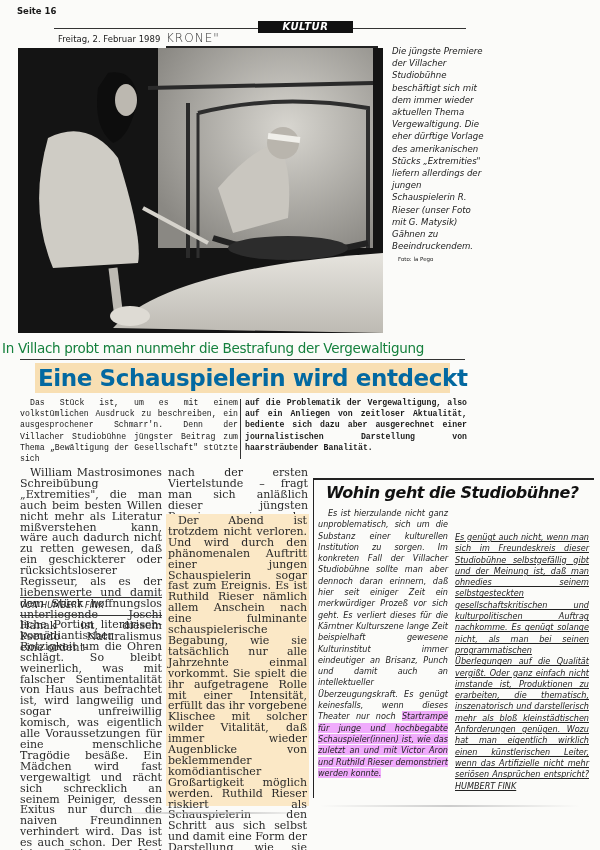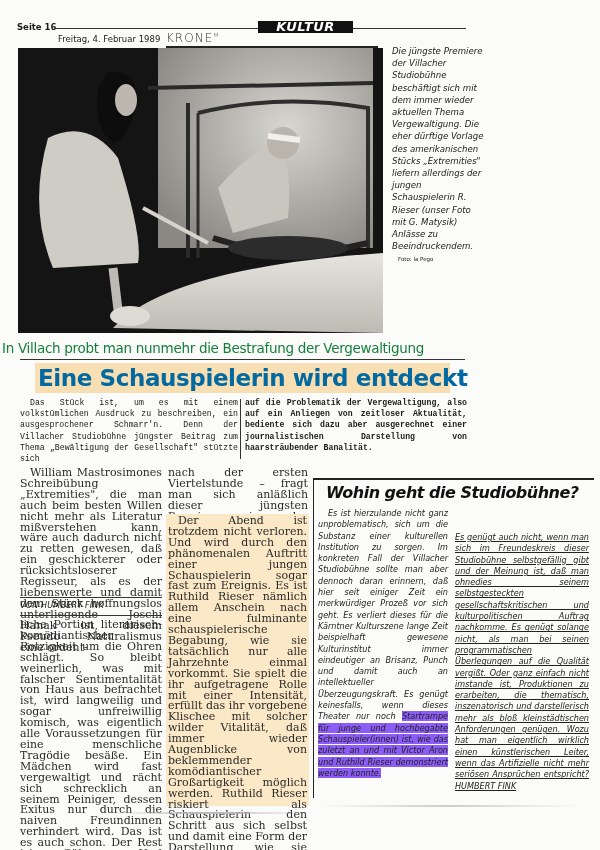--- a/index.html
+++ b/index.html
@@ -5,24 +5,24 @@
   html, body { margin: 0; padding: 0; }
   body {
     width: 600px; height: 850px; position: relative; overflow: hidden;
     background: #fbfbf9;
     font-family: "DejaVu Serif", serif;
     color: #1a1a1a;
   }
   .abs { position: absolute; }
 
   
-  .page-num { left: 17px; top: 22px; font-family: "DejaVu Sans", sans-serif; font-size: 8.5px; font-weight: bold; }
+  .page-num { left: 17px; top: 6px; font-family: "DejaVu Sans", sans-serif; font-size: 8.5px; font-weight: bold; }
   .rule-top1 { left: 54px; top: 28px; width: 412px; height: 1px; background: #333; }
   .kultur { left: 258px; top: 21px; width: 95px; height: 12px; background: #111; color: #fff;
-    font-family: "DejaVu Sans", sans-serif; font-size: 13px; font-weight: bold; font-style: italic;
+    font-family: "DejaVu Sans", sans-serif; font-size: 10px; font-weight: bold; font-style: italic;
     text-align: center; line-height: 12px; letter-spacing: 0.5px; }
   .date { left: 58px; top: 34px; font-family: "DejaVu Sans", sans-serif; font-size: 8.5px; }
   .krone { left: 166px; top: 31px; font-family: "DejaVu Sans", sans-serif; font-size: 12px; font-weight: 300; color: #333; letter-spacing: 1px; }
   .rule-top2 { left: 166px; top: 46px; width: 212px; height: 2px; background: #222; }
 
   
   .photo { left: 18px; top: 48px; width: 365px; height: 285px; background: #1a1a1a; overflow: hidden; }
   .photo svg { width: 100%; height: 100%; display: block; }
 
   
@@ -60,31 +60,31 @@
   .byline-rule2 { left: 20px; top: 615px; width: 142px; height: 1px; background: #333; }
 
   
   .box { left: 313px; top: 478px; width: 280px; height: 318px; border-top: 2px solid #222; border-left: 1.5px solid #222; }
   .box-title { left: 326px; top: 483px; font-family: "DejaVu Sans", sans-serif; font-size: 16px; font-weight: bold;
     font-style: italic; color: #111; letter-spacing: -0.5px; text-align: center; }
   .boxcol { font-family: "DejaVu Sans", sans-serif; font-style: italic; font-size: 8.1px; line-height: 11.3px;
     text-align: justify; color: #222; }
   .boxcol-1 { left: 318px; top: 508px; width: 130px; }
   .boxcol-2 { left: 455px; top: 532px; width: 134px; text-decoration: underline; }
-  .hl { background: #8b5cf6; }
+  .hl { background: #f0abfc; }
   .smudge { left: 320px; top: 805px; width: 260px; height: 2px; background: linear-gradient(90deg, transparent, #ccc, transparent); }
   .smudge2 { left: 110px; top: 812px; width: 200px; height: 2px; background: linear-gradient(90deg, transparent, #bbb, transparent); }
 </style>
 </head>
 <body>
 
 <div class="abs page-num">Seite 16</div>
 <div class="abs rule-top1"></div>
 <div class="abs kultur">KULTUR</div>
-<div class="abs date">Freitag, 4. Februar 1989</div>
+<div class="abs date">Freitag, 2. Februar 1989</div>
 <div class="abs krone">KRONE"</div>
 <div class="abs rule-top2"></div>
 
 <div class="abs photo" title="Theaterszene: Schauspielerin mit Stock hockt links, ein Mann mit Augenbinde sitzt in einer Schale hinter einem Metallrahmen">
   <svg viewBox="0 0 365 285" preserveAspectRatio="none">
     <defs>
       <radialGradient id="wall" cx="60%" cy="40%" r="70%">
         <stop offset="0%" stop-color="#d8d6d0"></stop>
         <stop offset="100%" stop-color="#8a8883"></stop>
       </radialGradient>
@@ -108,21 +108,21 @@
     <path d="M30 90 Q70 70 100 110 Q125 190 120 215 L35 220 Q10 160 30 90 Z" fill="#cfccc5"></path>
     <path d="M90 25 Q115 20 120 50 Q112 90 95 95 Q75 80 80 40 Z" fill="#0d0d0d"></path>
     <ellipse cx="108" cy="52" rx="11" ry="16" fill="#bcb8b0"></ellipse>
     <path d="M125 160 L190 195" stroke="#d6d3cc" stroke-width="4"></path>
     <path d="M95 220 L100 262" stroke="#bdbab3" stroke-width="9"></path>
     <ellipse cx="112" cy="268" rx="20" ry="10" fill="#dedbd4"></ellipse>
   </svg>
 </div>
 
 <div class="abs caption">
-  <span>Die jüngste Premiere der Villacher Studiobühne beschäftigt sich mit dem immer wieder aktuellen Thema Vergewaltigung. Die eher dürftige Vorlage des amerikanischen Stücks „Extremities" liefern allerdings der jungen Schauspielerin R. Rieser (unser Foto mit G. Matysik) Anlässe zu Beeindruckendem.</span>
+  <span>Die jüngste Premiere der Villacher Studiobühne beschäftigt sich mit dem immer wieder aktuellen Thema Vergewaltigung. Die eher dürftige Vorlage des amerikanischen Stücks „Extremities" liefern allerdings der jungen Schauspielerin R. Rieser (unser Foto mit G. Matysik) Gähnen zu Beeindruckendem.</span>
   <span class="credit">Foto: la Pego</span>
 </div>
 
 <div class="abs kicker">In Villach probt man nunmehr die Bestrafung der Vergewaltigung</div>
 <div class="abs kicker-rule"></div>
 <div class="abs headline-bg"></div>
 <div class="abs headline">Eine Schauspielerin wird entdeckt</div>
 
 <div class="abs lead lead-left">Das Stück ist, um es mit einem volkstümlichen Ausdruck zu beschreiben, ein ausgesprochener Schmarr'n. Denn der Villacher Studiobühne jüngster Beitrag zum Thema „Bewältigung der Gesellschaft" stützte sich</div>
 <div class="abs lead-div"></div>

